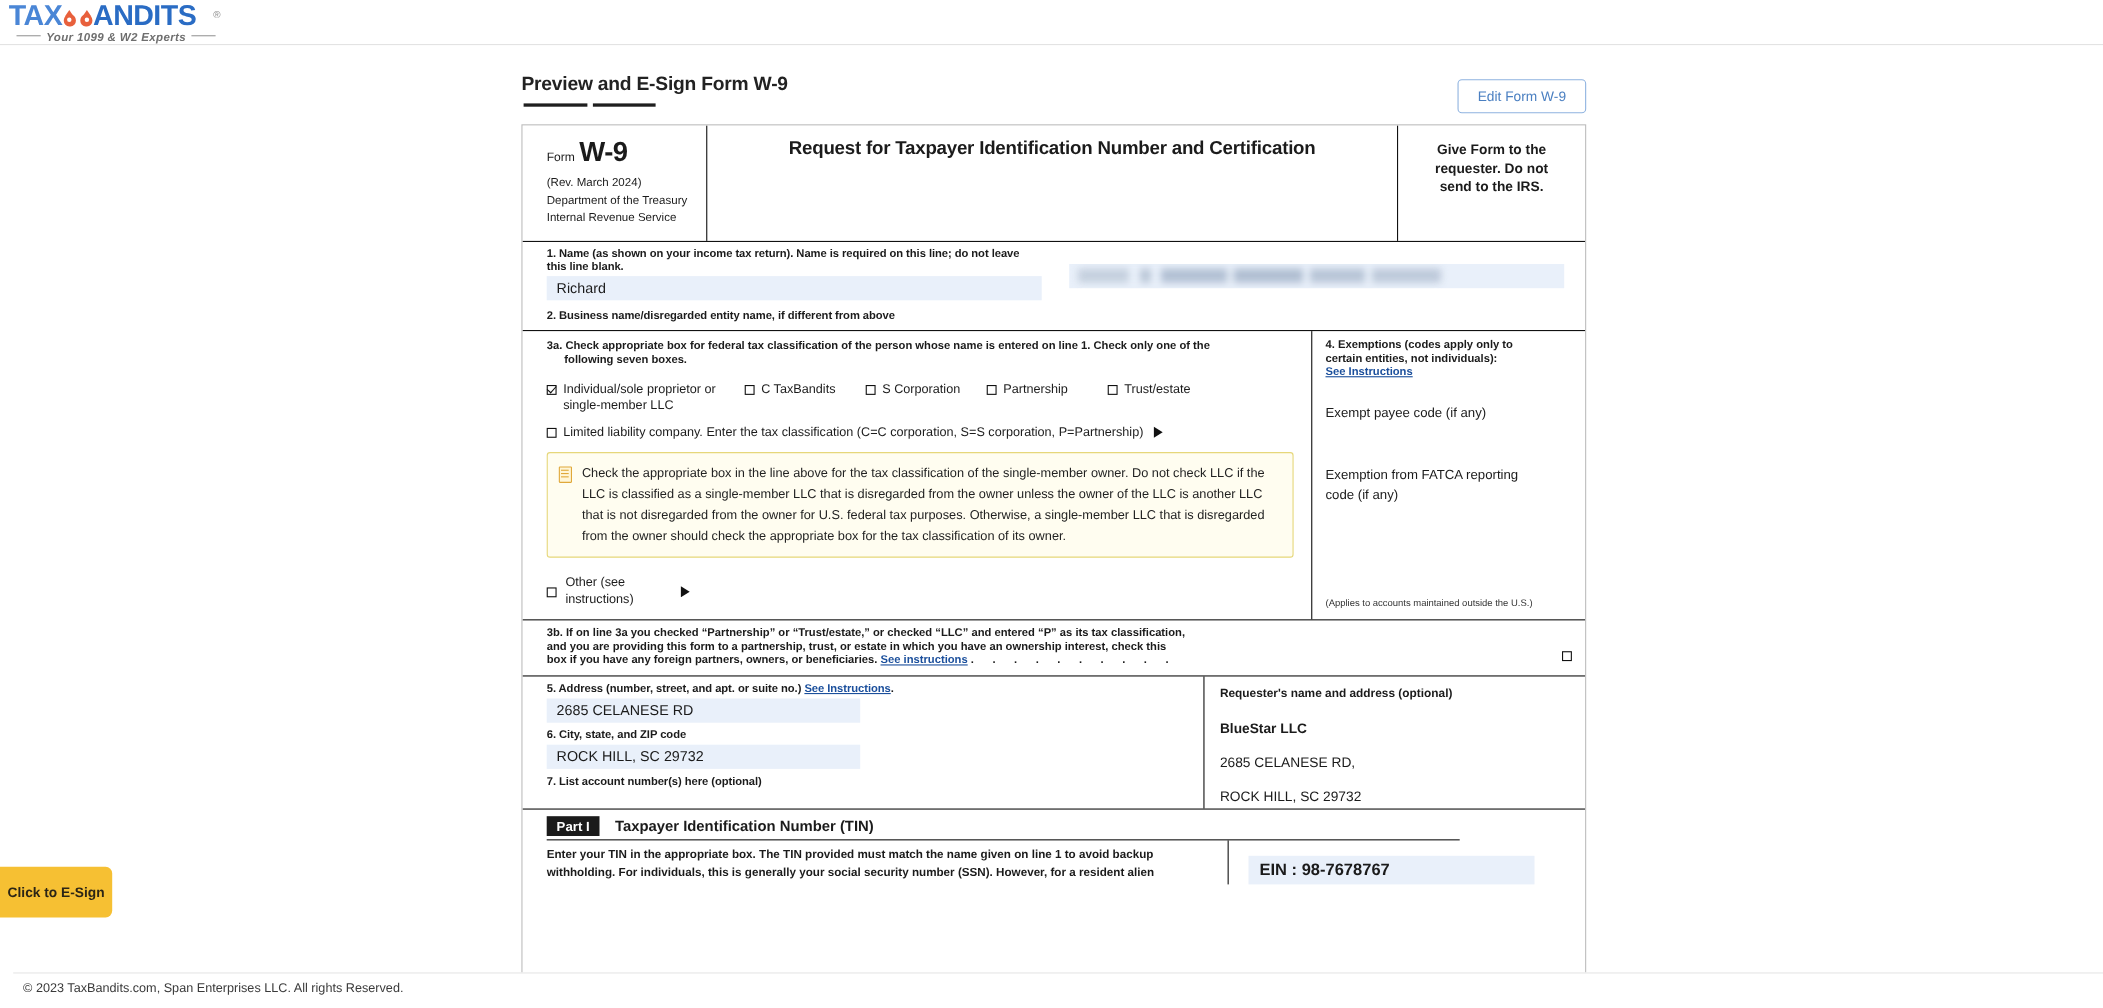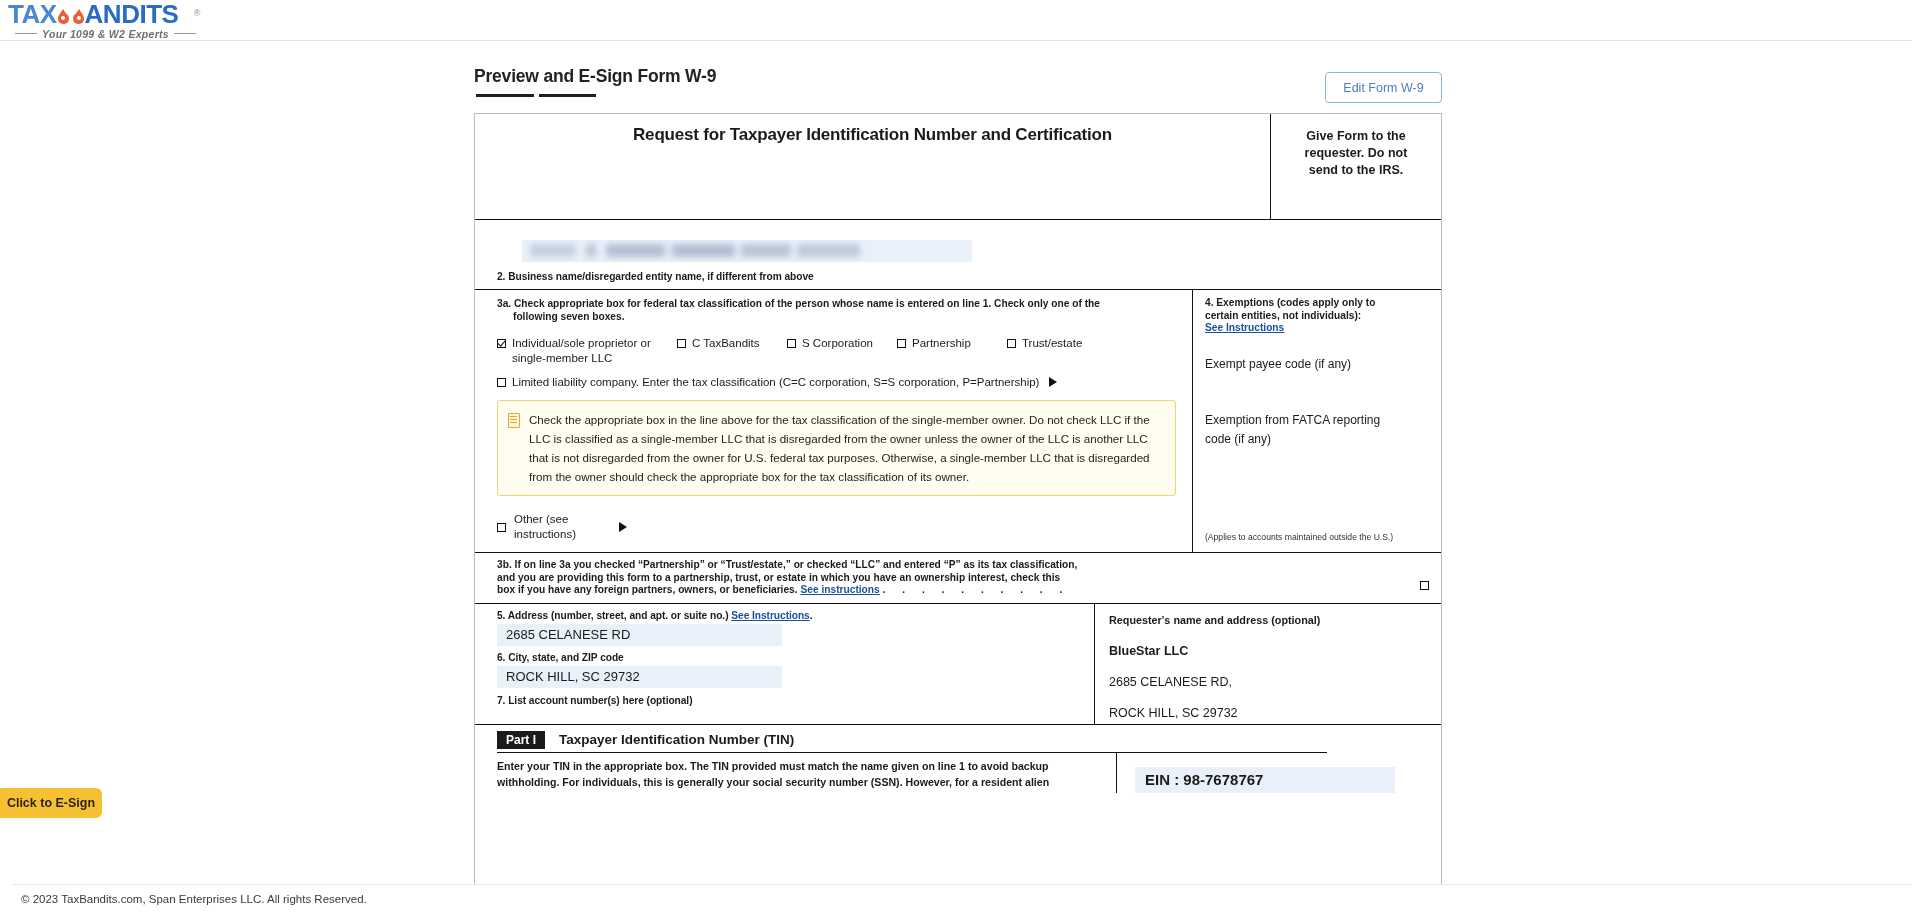--- a/index.html
+++ b/index.html
@@ -189,21 +189,21 @@
   .part-title{ font-size:13.5px; font-weight:bold; margin-left:14px; }
   .part-body{ display:flex; }
   .part-text{ width:620px; font-size:10.6px; font-weight:bold; line-height:16px; padding:5px 14px 0 0;
               border-right:1.4px solid #111; }
   .part-ein{ width:316px; padding:14px 0 0 18px; }
   .ein-box{ background:#e9f0fa; height:26px; line-height:26px; padding:0 10px;
             font-size:15px; font-weight:bold; width:260px; }
 
   
   .esign{
-    position:absolute; left:0px; top:788px; width:102px; height:30px;
+    position:absolute; left:0px; top:788px; width:102px; height:46px;
     background:#f6c033; color:#2c2516; border:none; border-radius:0 6px 6px 0;
     font-size:12.5px; font-weight:bold; cursor:pointer; font-family:"Liberation Sans", sans-serif;
   }
   .footer{
     position:absolute; left:12px; bottom:0; width:1912px; height:32px;
     border-top:1px solid #e6e6e6; background:#fff;
   }
   .footer .c{ position:absolute; left:9px; top:8px; font-size:11.5px; color:#3a3a3a; }
 </style>
 </head>
@@ -229,31 +229,45 @@
   <div class="title-underline">
     <i class="a"></i>
     <i class="b"></i>
   </div>
 </div>
 <button class="edit-btn">Edit Form W-9</button>
 
 <div class="sheet">
 
   <div class="row hdr bb">
+    <div class="hdr-left br">
+      <div class="l1">
+        <span>Form</span><span class="wn">W-9</span>
+      </div>
+      <div class="l2">
+        <div>(Rev. March 2024)</div>
+        <div>Department of the Treasury</div>
+        <div>Internal Revenue Service</div>
+      </div>
+    </div>
     <div class="hdr-mid br">
       <div class="t">Request for Taxpayer Identification Number and Certification</div>
     </div>
     <div class="hdr-right">
       <div>Give Form to the</div>
       <div>requester. Do not</div>
       <div>send to the IRS.</div>
     </div>
   </div>
 
   <div class="name-row">
+    <div class="name-left">
+      <div class="lbl">1. Name (as shown on your income tax return). Name is required on this line; do not leave this line blank.</div>
+      <div class="val-box">Richard</div>
+    </div>
     <div class="name-right">
       <div class="lbl" style="visibility:hidden">&nbsp;</div>
       <div class="blurred">
         <span class="smudge"></span>
       </div>
     </div>
   </div>
   <div class="sec-pad bb" style="padding-bottom:7px;">
     <div class="lbl">2. Business name/disregarded entity name, if different from above</div>
   </div>

